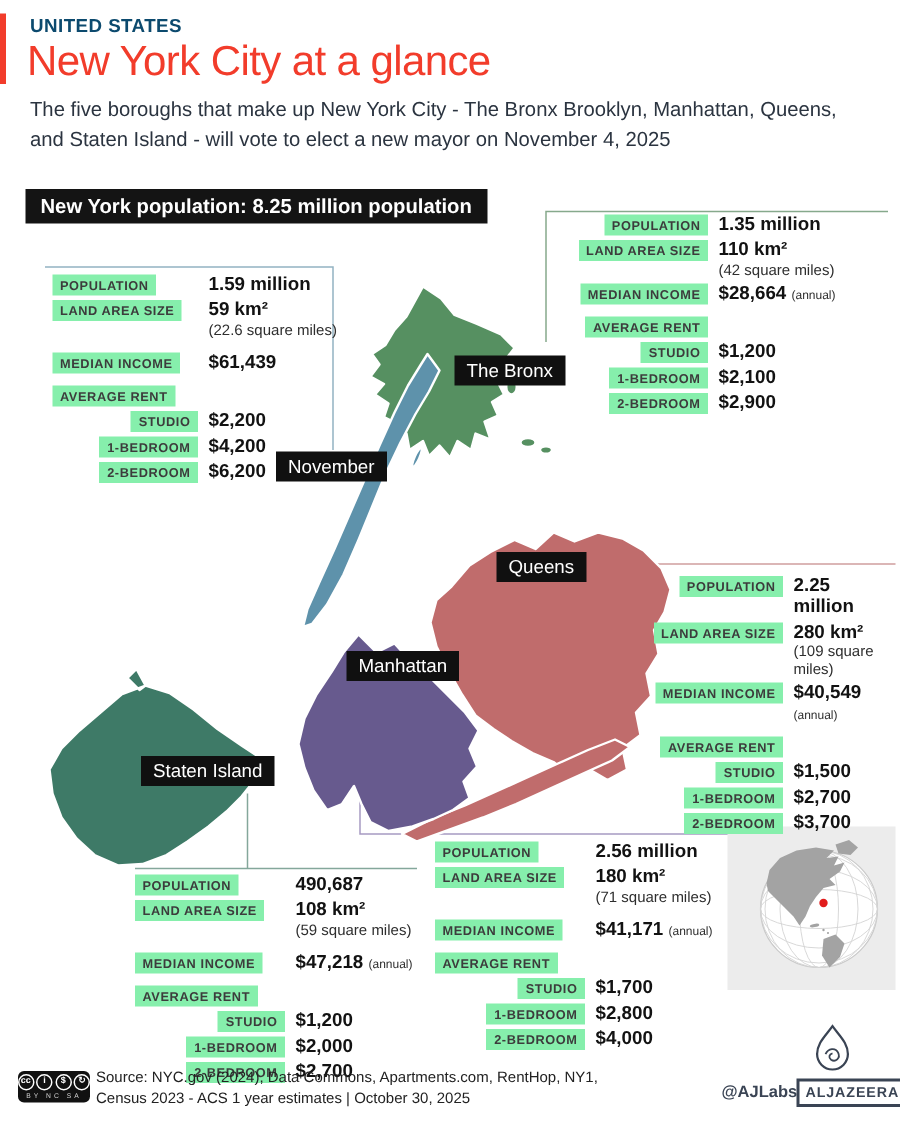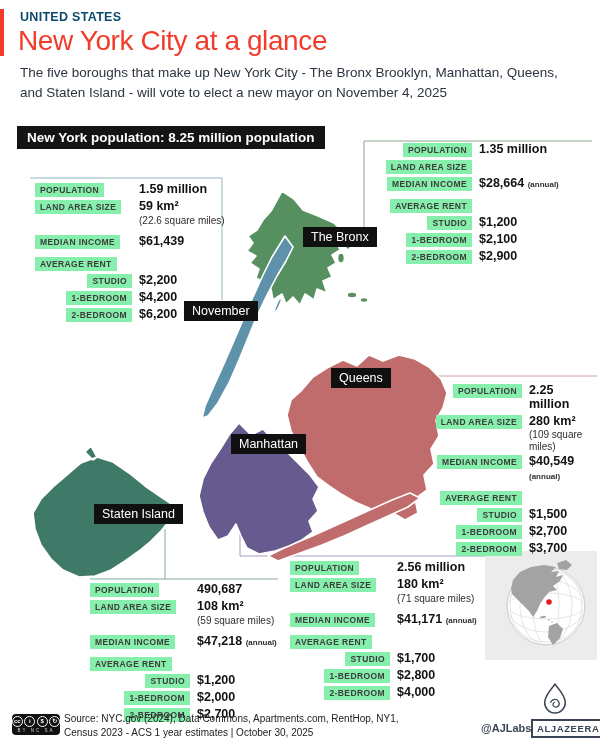--- a/index.html
+++ b/index.html
@@ -11,41 +11,41 @@
   .kicker{position:absolute;left:20px;top:10px;font-size:12.5px;font-weight:700;color:#0c4a6e;letter-spacing:.3px;}
   .title{position:absolute;left:18px;top:25px;font-size:28px;font-weight:500;color:#f23c2b;letter-spacing:-.4px;}
   .subtitle{position:absolute;left:20px;top:63px;width:556px;font-size:13.5px;line-height:1.5;color:#2b3440;}
   .banner{position:absolute;left:17px;top:126px;background:#141414;color:#fff;font-size:13.5px;font-weight:700;padding:4px 10px;z-index:4;}
 
   
   .map-svg{position:absolute;left:0;top:0;width:600px;height:750px;z-index:1;}
 
   
   .map-label{position:absolute;background:#101010;color:#fff;font-size:12.5px;font-weight:400;padding:3px 8px;z-index:3;white-space:nowrap;}
-  .ml-bronx{left:303px;top:227px;}
+  .ml-bronx{left:303px;top:237px;}
   .ml-manhattan{left:184px;top:301px;}
   .ml-queens{left:331px;top:368px;}
   .ml-brooklyn{left:231px;top:434px;}
   .ml-staten{left:94px;top:504px;}
 
   
   .panel{position:absolute;z-index:3;}
   .row{display:grid;column-gap:7px;margin-bottom:3px;align-items:start;}
   .p-manhattan .row{grid-template-columns:97px auto;}
   .p-bronx .row{grid-template-columns:74px auto;}
   .p-queens .row{grid-template-columns:86px auto;}
   .p-brooklyn .row{grid-template-columns:100px auto;}
   .p-staten .row{grid-template-columns:100px auto;}
   .chip{background:#86efac;color:#3c3c3c;font-size:8.5px;font-weight:700;letter-spacing:.4px;
         padding:2px 5px;justify-self:start;white-space:nowrap;}
   .labels-right .chip{justify-self:end;}
   .chip-r{justify-self:end !important;}
   .val{font-weight:700;font-size:12.5px;color:#121212;line-height:1.1;}
   .note{display:block;font-weight:400;font-size:10px;color:#2e2e2e;line-height:1.15;margin-top:1px;}
-  .annual{font-weight:700;font-size:8px;color:#2e2e2e;}
+  .annual{font-weight:400;font-size:8px;color:#2e2e2e;}
   .mt9{margin-top:9px;}
   .mt8{margin-top:8px;}
   .p-manhattan{left:35px;top:183px;width:192px;}
   .p-bronx{left:398px;top:143px;width:196px;}
   .p-queens{left:436px;top:384px;width:158px;}
   .p-brooklyn{left:290px;top:561px;width:192px;}
   .p-staten{left:90px;top:583px;width:198px;}
   .p-queens .val .note{max-width:72px;}
 
   
@@ -156,20 +156,21 @@
       </div>
   </div>
 
   <div class="panel p-bronx labels-right">
     <div class="row">
         <span class="chip">POPULATION</span>
       <span class="val">1.35 million</span>
       </div>
     <div class="row">
         <span class="chip">LAND AREA SIZE</span>
+      <span class="val"><span>110 km²</span><span class="note">(42 square miles)</span></span>
       </div>
     <div class="row">
         <span class="chip">MEDIAN INCOME</span>
       <span class="val"><span>$28,664</span> <span class="annual">(annual)</span></span>
       </div>
     <div class="row mt8">
         <span class="chip">AVERAGE RENT</span>
       </div>
     <div class="row">
         <span class="chip chip-r">STUDIO</span>

